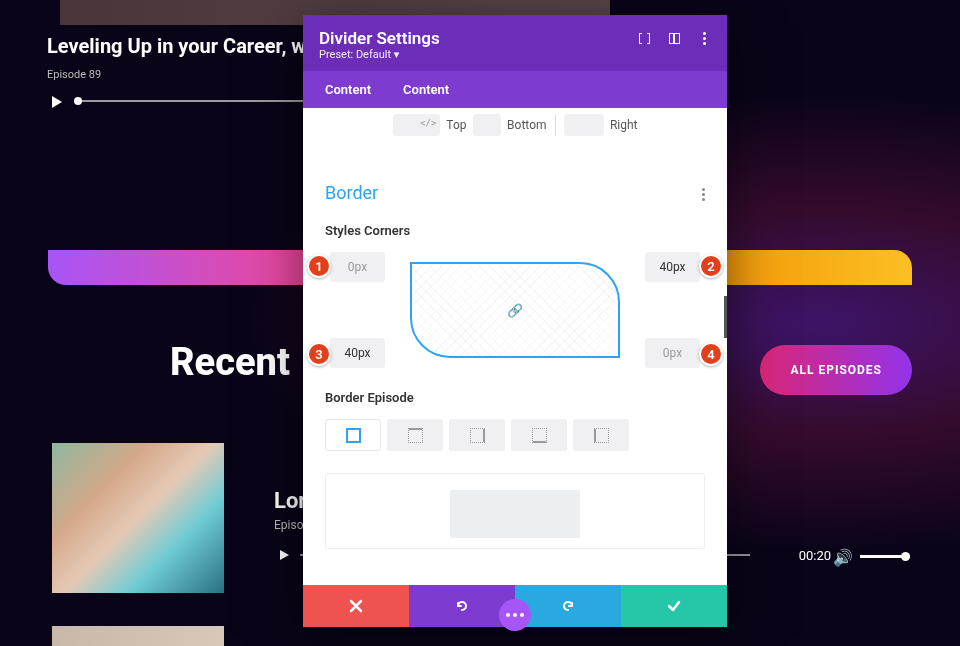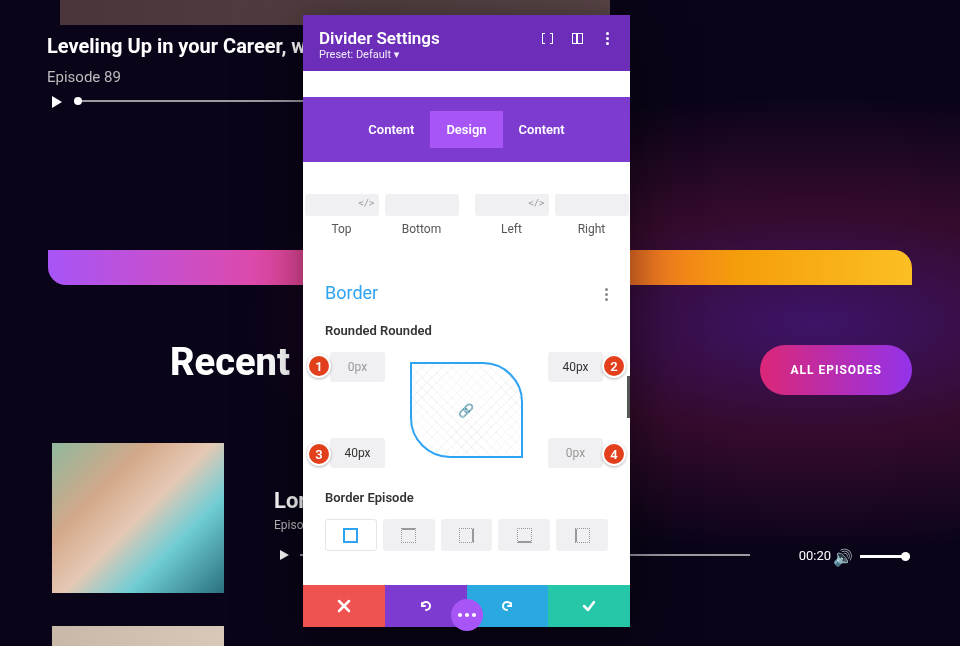--- a/index.html
+++ b/index.html
@@ -4,21 +4,21 @@
 <style>
 * { margin: 0; padding: 0; box-sizing: border-box; font-family: -apple-system, BlinkMacSystemFont, "Segoe UI", Roboto, sans-serif; }
 body { width: 960px; height: 646px; background: #0b0520; overflow: hidden; position: relative; }
 
 
 .bg-page { position: absolute; inset: 0; background: radial-gradient(ellipse at 85% 50%, rgba(138, 43, 226, 0.4) 0%, rgba(219, 39, 119, 0.2) 25%, transparent 50%), #0a0418; }
 
 .bg-thumb-top { position: absolute; top: 0; left: 60px; width: 550px; height: 25px; background: linear-gradient(90deg, #4a3638, #5a4648); }
 
 .bg-title { position: absolute; top: 34px; left: 47px; color: #fff; font-size: 20px; font-weight: 700; }
-.bg-subtitle { position: absolute; top: 68px; left: 47px; color: #bbb; font-size: 15px; }
+.bg-subtitle { position: absolute; top: 68px; left: 47px; color: #bbb; font-size: 11px; }
 .bg-play { position: absolute; top: 96px; left: 52px; width: 0; height: 0; border-left: 10px solid #fff; border-top: 6px solid transparent; border-bottom: 6px solid transparent; }
 .bg-progress { position: absolute; top: 100px; left: 74px; width: 520px; height: 2px; background: rgba(255,255,255,0.6); }
 .bg-progress::before { content: ""; position: absolute; left: 0; top: -3px; width: 8px; height: 8px; border-radius: 50%; background: #fff; }
 
 .bg-divider-bar { position: absolute; top: 250px; left: 48px; right: 48px; height: 35px; border-radius: 0 18px 0 18px; background: linear-gradient(90deg, #a855f7, #ec4899 30%, #ef4444 55%, #f59e0b 80%, #fbbf24); }
 
 .bg-recent { position: absolute; top: 340px; left: 170px; color: #fff; font-size: 38px; font-weight: 800; }
 .bg-all-btn { position: absolute; top: 345px; right: 48px; padding: 18px 30px; border-radius: 30px; background: linear-gradient(90deg, #db2777, #9333ea); color: #fff; font-size: 12px; font-weight: 700; letter-spacing: 1px; }
 
 .bg-episode-thumb { position: absolute; top: 443px; left: 52px; width: 172px; height: 150px; background: linear-gradient(135deg, #8fb89d 0%, #d4a88a 30%, #e5c9b5 50%, #6fcdd4 70%, #2a7080 100%); }
@@ -27,46 +27,46 @@
 .bg-ep-play { position: absolute; top: 550px; left: 280px; width: 0; height: 0; border-left: 9px solid #fff; border-top: 5px solid transparent; border-bottom: 5px solid transparent; }
 .bg-ep-progress { position: absolute; top: 554px; left: 300px; width: 450px; height: 2px; background: rgba(255,255,255,0.6); }
 .bg-ep-time { position: absolute; top: 548px; right: 129px; color: #fff; font-size: 13px; }
 .bg-vol { position: absolute; top: 548px; right: 107px; color: #fff; }
 .bg-vol-bar { position: absolute; top: 555px; right: 50px; width: 50px; height: 3px; background: #fff; }
 .bg-vol-bar::after { content: ""; position: absolute; right: 0; top: -3px; width: 9px; height: 9px; border-radius: 50%; background: #fff; }
 
 .bg-thumb2 { position: absolute; top: 626px; left: 52px; width: 172px; height: 20px; background: linear-gradient(90deg, #c8b8a8, #d8c8b8); }
 
 
-.panel { position: absolute; top: 15px; left: 303px; width: 327px; height: 612px; background: #fff; box-shadow: 0 10px 50px rgba(0,0,0,0.5); display: flex; flex-direction: column; gap: 26px; }
+.panel { position: absolute; top: 15px; left: 303px; width: 424px; height: 612px; background: #fff; box-shadow: 0 10px 50px rgba(0,0,0,0.5); display: flex; flex-direction: column; }
 
 .panel-header { background: #6c2eb9; padding: 13px 16px 10px; color: #fff; }
 .panel-title-row { display: flex; justify-content: space-between; align-items: center; }
 .panel-title { font-size: 17px; font-weight: 600; }
 .panel-icons { display: flex; gap: 16px; align-items: center; }
 .panel-icon { width: 14px; height: 14px; display: flex; align-items: center; justify-content: center; }
 .icon-bracket { border: 1.5px solid #fff; width: 11px; height: 11px; position: relative; }
 .icon-bracket::before, .icon-bracket::after { content: ""; position: absolute; background: #6c2eb9; }
 .icon-bracket::before { top: -2px; left: 2px; right: 2px; height: 4px; }
 .icon-bracket::after { bottom: -2px; left: 2px; right: 2px; height: 4px; }
 .icon-square { border: 1.5px solid #fff; width: 11px; height: 11px; position: relative; }
 .icon-square::after { content: ""; position: absolute; left: 3.5px; top: -1px; bottom: -1px; width: 1.5px; background: #fff; }
 .icon-dots { display: flex; flex-direction: column; gap: 2px; }
 .icon-dots span { width: 3px; height: 3px; border-radius: 50%; background: #fff; }
 .panel-preset { font-size: 11px; opacity: 0.9; }
 
-.panel-tabs { background: #7e3bd0; display: flex; padding: 14px 6px; justify-content: center; }
+.panel-tabs { background: #7e3bd0; display: flex; padding: 0 6px; }
 .panel-tab { padding: 11px 16px; color: #fff; font-size: 13px; font-weight: 600; cursor: pointer; }
 .panel-tab.active { background: #a855f7; }
 
 .panel-body { flex: 1; overflow-y: auto; padding: 0 22px 14px; position: relative; }
 .panel-scroll-indicator { position: absolute; right: -2px; top: 188px; width: 5px; height: 42px; background: #555; }
 
 .spacing-row { display: flex; gap: 6px; margin-top: 6px; justify-content: center; }
-.spacing-cell { display: flex; flex-direction: column; align-items: center; gap: 6px; width: 74px; }
+.spacing-cell { display: flex; flex-direction: row; align-items: center; gap: 6px; width: 74px; }
 .spacing-input { width: 74px; height: 22px; background: #f0f0f2; border-radius: 3px; position: relative; }
 .spacing-input.with-code::after { content: "</>"; position: absolute; right: 4px; top: 4px; font-size: 9px; color: #999; font-family: monospace; }
 .spacing-sep { width: 1px; height: 22px; background: #ddd; margin: 0 2px; }
 .spacing-label { font-size: 12px; color: #555; }
 
 .section-header { display: flex; justify-content: space-between; align-items: flex-end; margin-top: 46px; }
 .section-title { color: #2ea3f2; font-size: 18px; font-weight: 400; }
 .section-menu { color: #888; font-size: 16px; font-weight: bold; letter-spacing: -1px; }
 .section-menu span { display: block; width: 3px; height: 3px; background: #888; border-radius: 50%; margin: 2px 0; }
 
@@ -152,57 +152,52 @@
             <span></span>
             <span></span>
           </div>
       </div>
     </div>
     <div class="panel-preset">Preset: Default ▾</div>
   </div>
 
   <div class="panel-tabs">
     <div class="panel-tab">Content</div>
-    <div class="panel-tab active">Design</div>
     <div class="panel-tab">Content</div>
   </div>
 
   <div class="panel-body">
     <div class="panel-scroll-indicator"></div>
 
     <div class="spacing-row">
       <div class="spacing-cell">
         <div class="spacing-input with-code"></div>
         <div class="spacing-label">Top</div>
       </div>
       <div class="spacing-cell">
         <div class="spacing-input"></div>
         <div class="spacing-label">Bottom</div>
       </div>
       <div class="spacing-sep"></div>
-      <div class="spacing-cell">
-        <div class="spacing-input with-code"></div>
-        <div class="spacing-label">Left</div>
-      </div>
       <div class="spacing-cell">
         <div class="spacing-input"></div>
         <div class="spacing-label">Right</div>
       </div>
     </div>
 
     <div class="section-header">
       <div class="section-title">Border</div>
       <div class="section-menu">
           <span></span>
           <span></span>
           <span></span>
         </div>
     </div>
 
-    <div class="field-label">Rounded Rounded</div>
+    <div class="field-label">Styles Corners</div>
 
     <div class="corners-box">
       <div class="callout-badge" style="top:4px; left:-18px">1</div>
       <div class="callout-badge" style="top:4px; right:-18px">2</div>
       <div class="callout-badge" style="bottom:4px; left:-18px">3</div>
       <div class="callout-badge" style="bottom:4px; right:-18px">4</div>
 
       <div class="corner-input ci-tl">0px</div>
       <div class="corner-input ci-tr filled">40px</div>
       <div class="corner-input ci-bl filled">40px</div>

